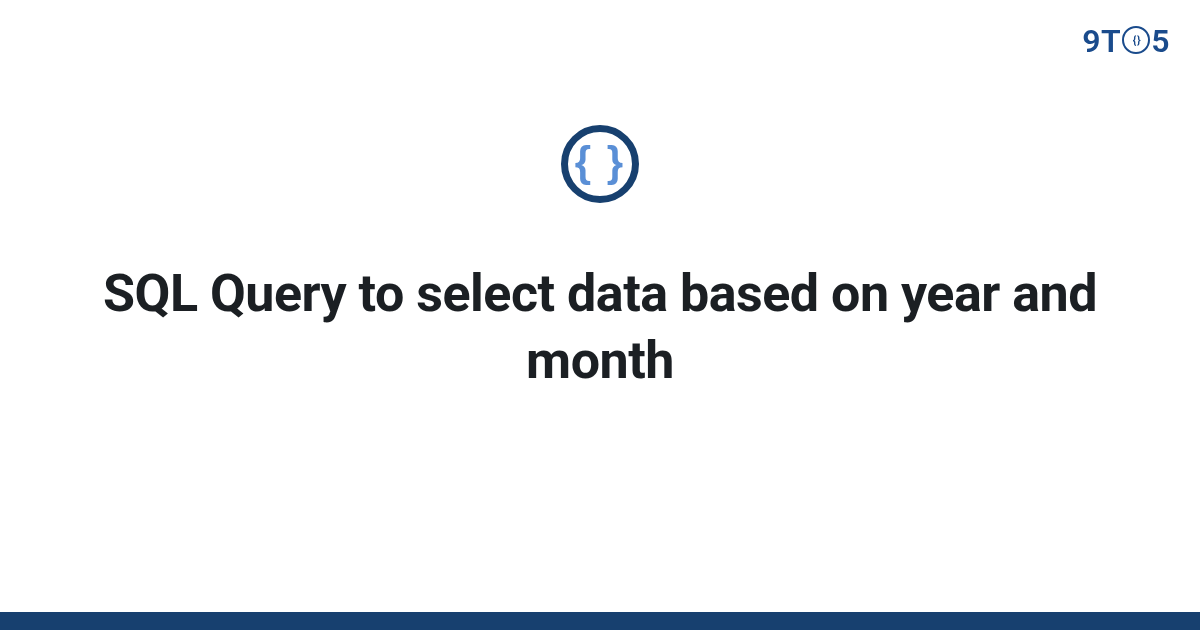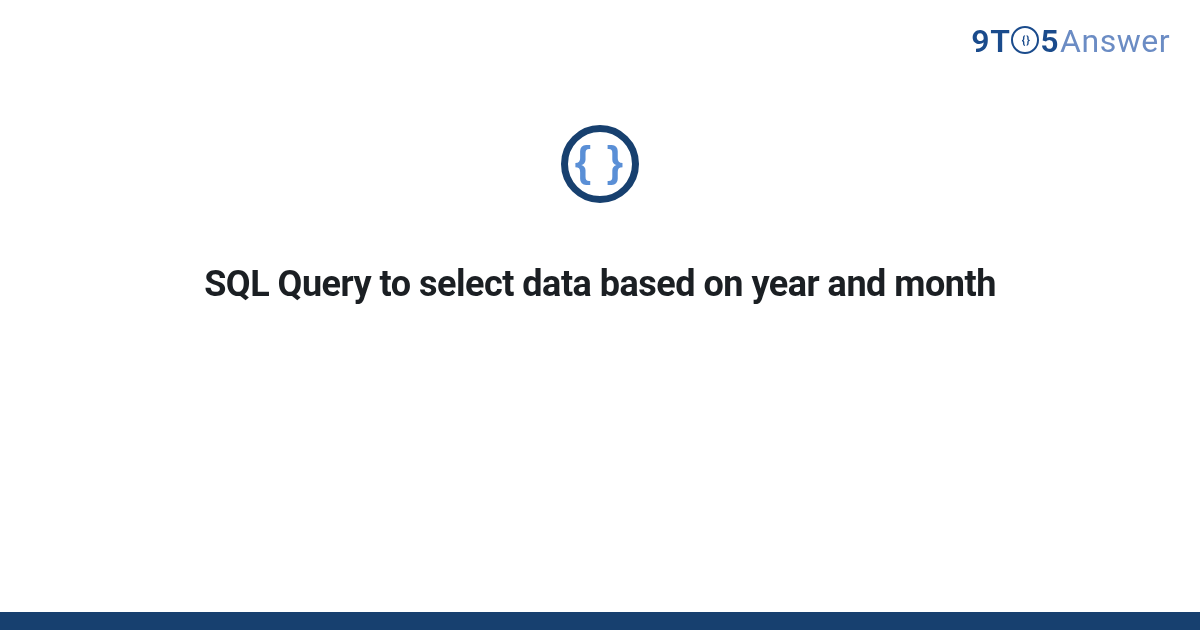--- a/index.html
+++ b/index.html
@@ -66,21 +66,21 @@
     font-size: 42px;
     font-weight: 700;
     color: #5a8fd6;
     letter-spacing: 2px;
     font-family: "Segoe UI", Arial, sans-serif;
     line-height: 1;
     position: relative;
     top: -2px;
   }
   .title {
-    font-size: 36px;
+    font-size: 52px;
     font-weight: 700;
     color: #1b1f23;
     text-align: center;
     line-height: 1.28;
     max-width: 1080px;
     letter-spacing: -0.5px;
   }
   .footer-bar {
     position: absolute;
     left: 0;
@@ -93,21 +93,20 @@
 </head>
 <body>
 
 <div class="header">
   <span class="nine">9</span>
   <span class="t-letter">T</span>
   <span class="o-block">
     <span class="o-inner">{ }</span>
   </span>
   <span class="five">5</span>
-  <span class="answer">Answer</span>
 </div>
 
 <div class="center-block">
   <div class="code-icon-wrap">
     <span class="braces">{ }</span>
   </div>
   <h1 class="title">SQL Query to select data based on year and month</h1>
 </div>
 
 <div class="footer-bar"></div>

